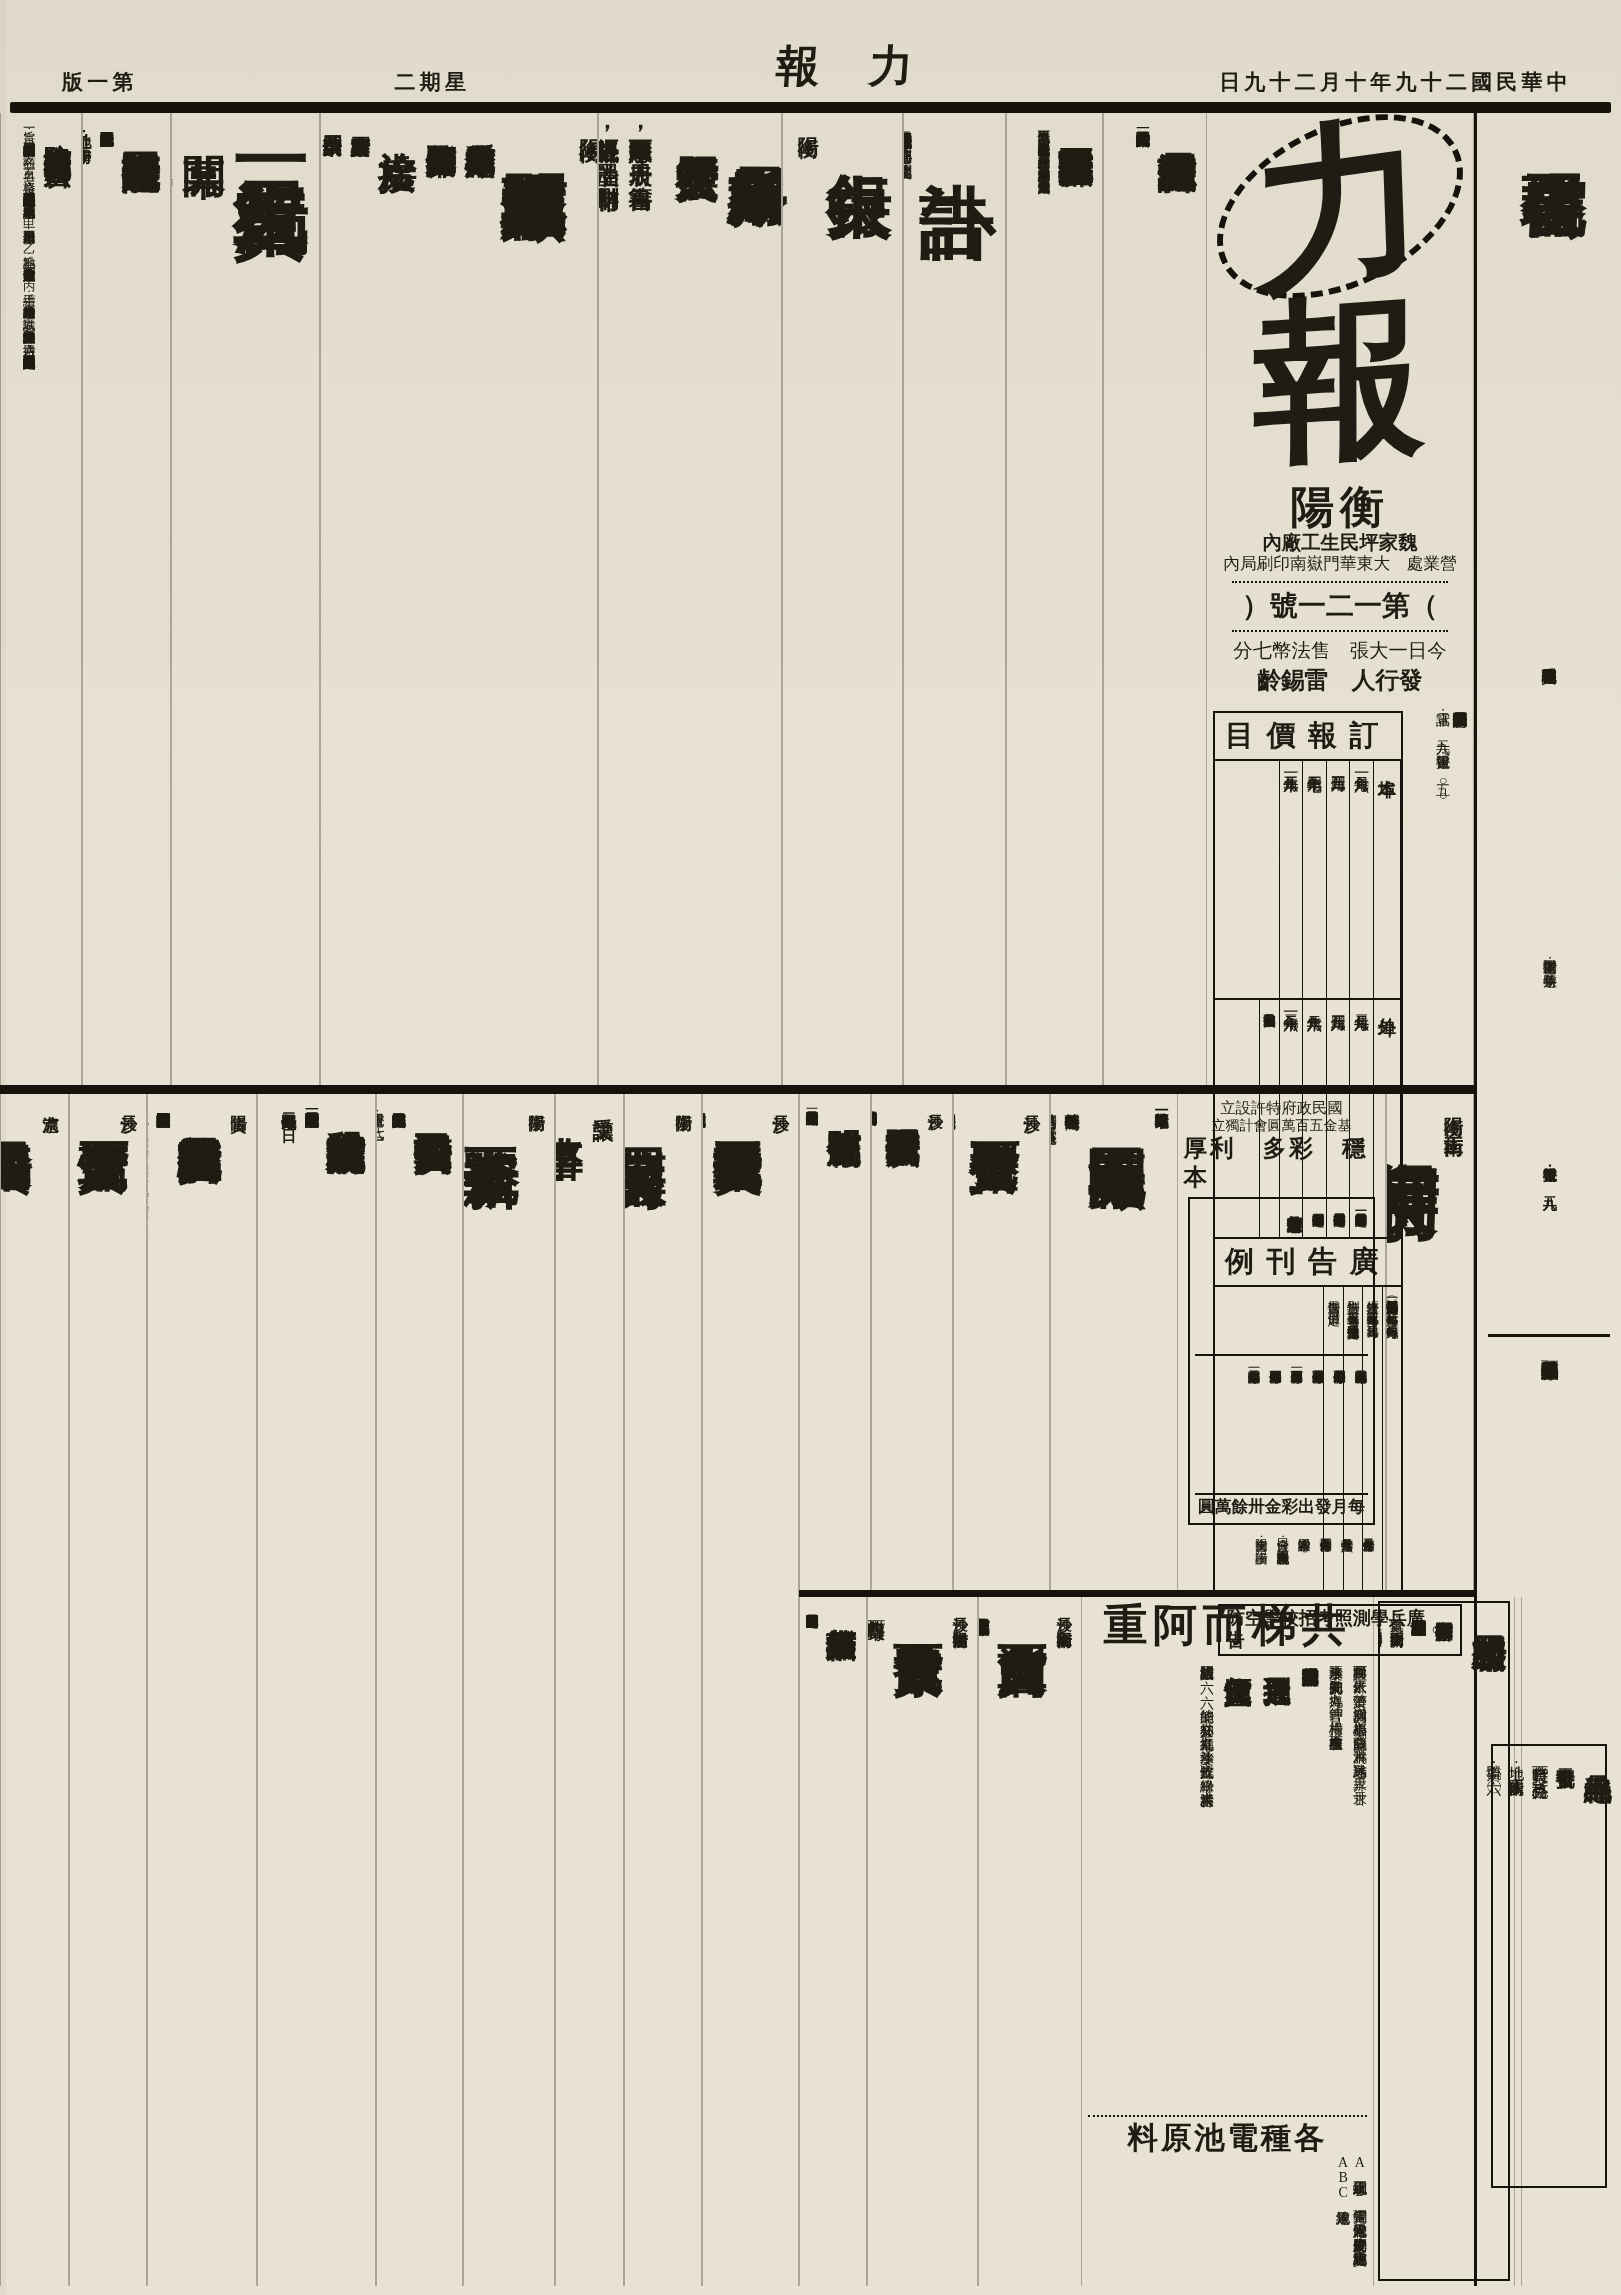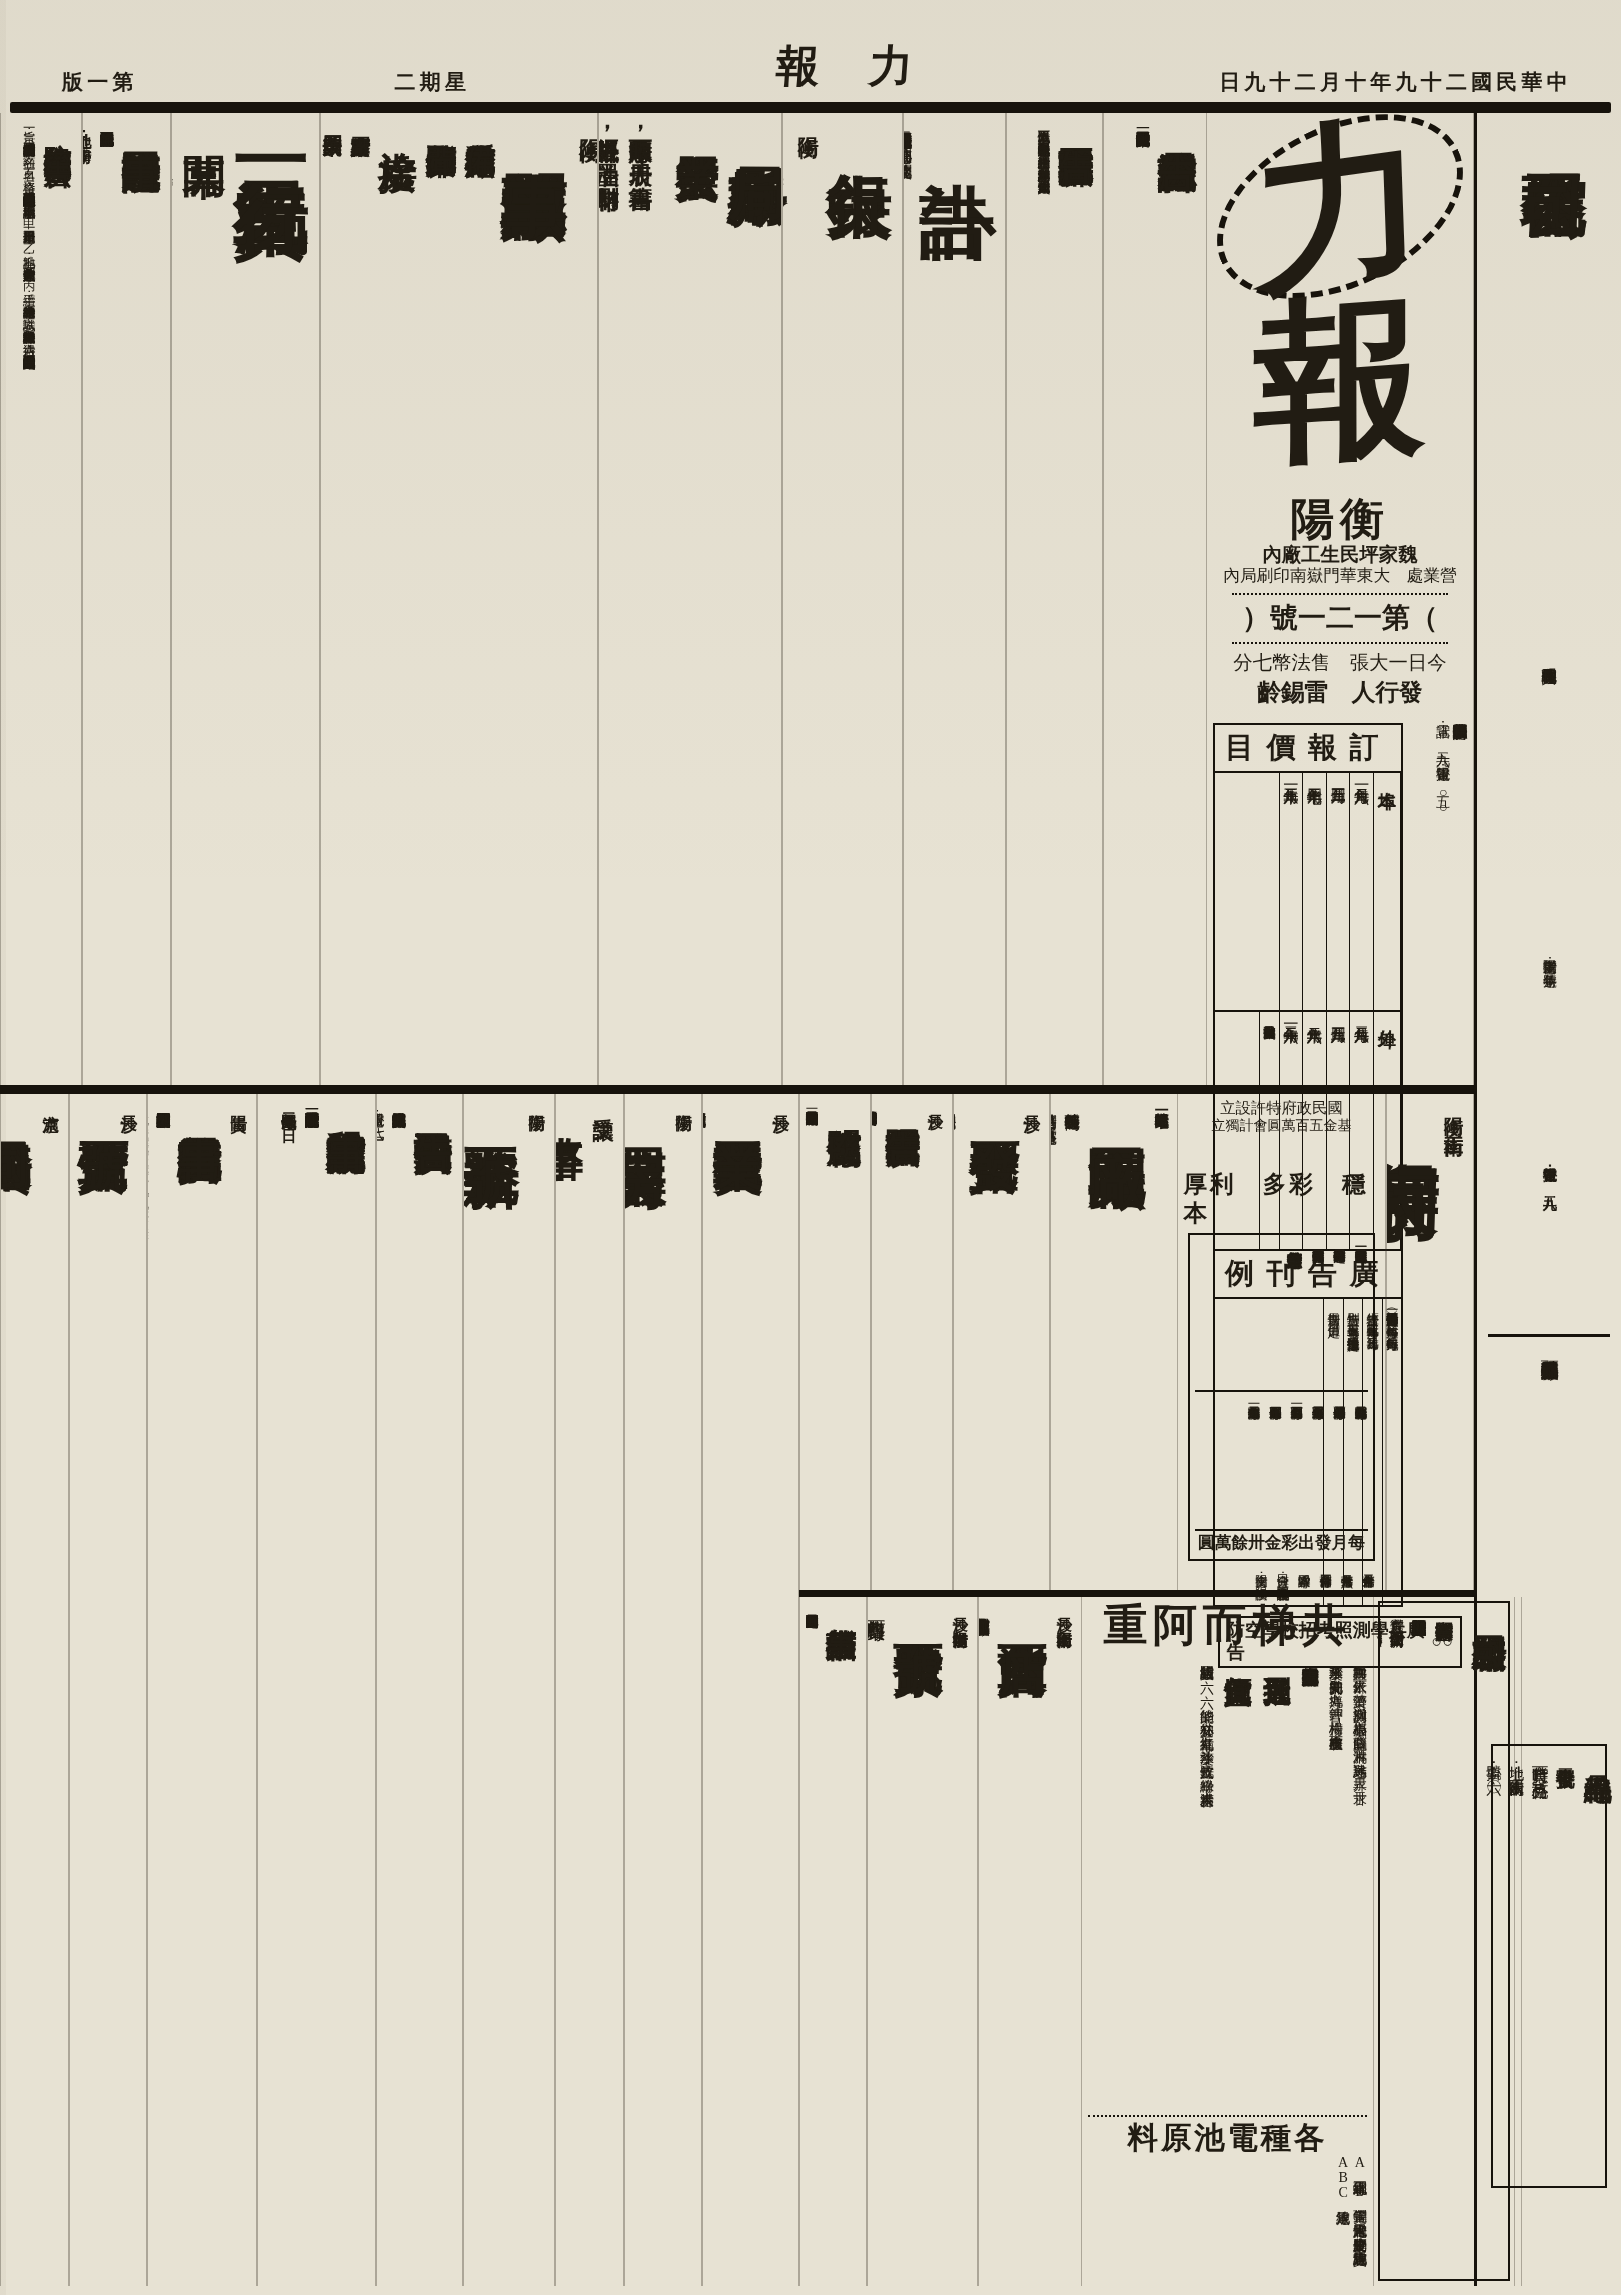--- a/index.html
+++ b/index.html
@@ -24,21 +24,21 @@
   .v{writing-mode:vertical-rl;text-orientation:upright;}
   .b{font-weight:bold;}
   .cal{font-weight:bold;transform:skewX(-2deg);}
   .f18{font-size:12.5px;line-height:1.15;}
   .f20{font-size:14px;line-height:1.2;}
   .f22{font-size:15.3px;line-height:1.2;}
   .f24{font-size:16.7px;line-height:1.2;}
   .f26{font-size:18px;line-height:1.2;}
   .f28{font-size:19.4px;line-height:1.2;}
   .f30{font-size:21px;line-height:1.2;}
-  .f34{font-size:23.6px;line-height:1.2;margin-top:36px;}
+  .f34{font-size:23.6px;line-height:1.2;}
   .f40{font-size:28px;line-height:1.15;}
   .f44{font-size:30.5px;line-height:1.12;}
   .f50{font-size:35px;line-height:1.1;}
   .f56{font-size:39px;line-height:1.1;}
   .f64{font-size:44px;line-height:1.08;}
   .f72{font-size:50px;line-height:1.08;}
   .f84{font-size:58px;line-height:1.06;}
   .f95{font-size:66px;line-height:1.05;}
   .f110{font-size:76px;line-height:1.04;}
   .ls2{letter-spacing:1.4px;}.ls4{letter-spacing:2.8px;}.ls8{letter-spacing:5.6px;}
@@ -142,21 +142,21 @@
           <div class="f56 b">湖南省縣長考試試務處公告</div>
           <div class="f20">查本省舉行縣長考試前奉中央核准即將公告在案惟報名期原定於十月十五日截止誠恐人因交通阻滯遲來報名未能趕到不免向隅茲特將報名期展緩至十一月三十日截止以利應試</div>
         </div>
 
         <div class="mast" style="flex:1 1 347px;min-width:0">
           <div class="gearwrap">
             <div class="gear"></div>
             <div class="biglogo">力</div>
           </div>
           <div class="biglogo2">報</div>
-          <div class="f64 b ls8" style="margin-top:28px">陽衡</div>
+          <div class="f64 b ls8" style="margin-top:16px">陽衡</div>
           <div class="f28 b">內廠工生民坪家魏</div>
           <div class="f24">內局刷印南嶽門華東大　處業營</div>
           <div class="wavy" style="width:85%"></div>
           <div class="f40 b">）號一二一第（</div>
           <div class="wavy" style="width:85%"></div>
           <div class="f28">分七幣法售　張大一日今</div>
           <div class="f34 b" style="margin-top:4.2px">齡錫雷　人行發</div>
 
           <div style="display:flex;width:100%;margin-top:7px">
             <div style="flex:1">

